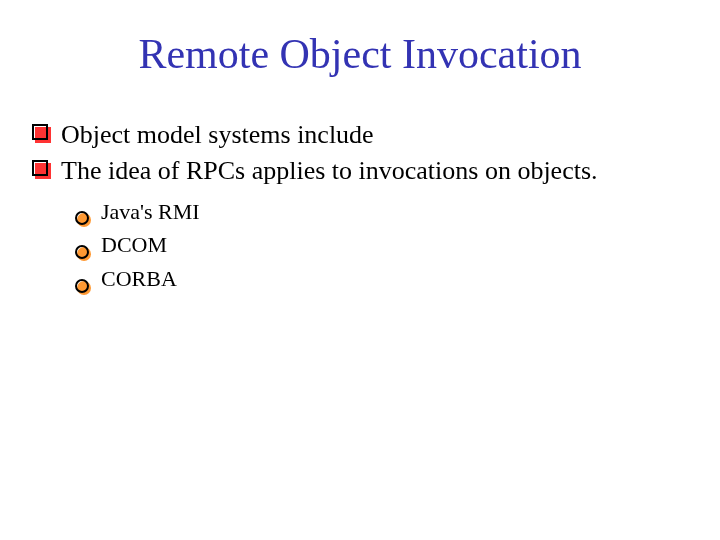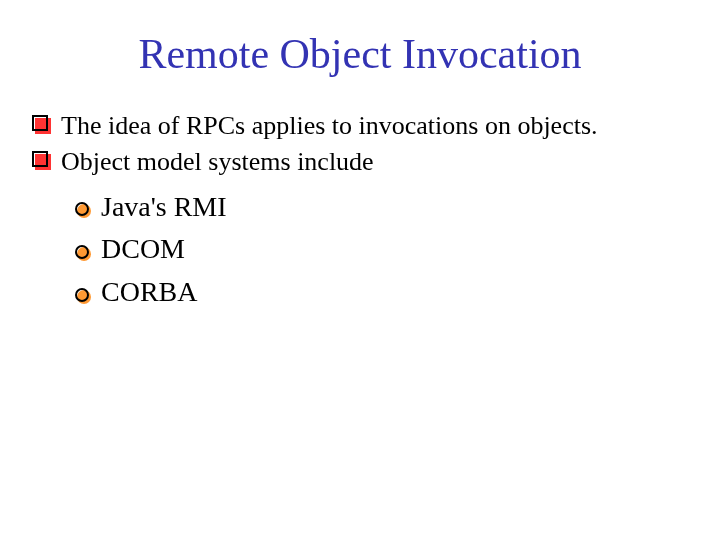--- a/index.html
+++ b/index.html
@@ -13,21 +13,21 @@
       position: relative;
     }
     .slide {
       padding: 20px 35px;
     }
     .title {
       color: #3333b3;
       font-size: 42px;
       text-align: center;
       margin-top: 10px;
-      margin-bottom: 31px;
+      margin-bottom: 40px;
       font-weight: normal;
     }
     .bullet-list {
       list-style: none;
       padding-left: 0;
     }
     .bullet-item {
       display: flex;
       align-items: flex-start;
       font-size: 26px;
@@ -60,22 +60,22 @@
       background: transparent;
     }
     .sub-list {
       list-style: none;
       padding-left: 0;
       margin-top: 8px;
       margin-left: 42px;
     }
     .sub-item {
       display: flex;
-      align-items: center;
-      font-size: 28px;
+      align-items: flex-end;
+      font-size: 22px;
       line-height: 1.45;
       margin-bottom: 2px;
     }
     .sub-marker {
       flex-shrink: 0;
       width: 14px;
       height: 14px;
       position: relative;
       margin-right: 10px;
       margin-top: 9px;
@@ -106,28 +106,28 @@
 
 <div class="slide">
   <h1 class="title">Remote Object Invocation</h1>
 
   <ul class="bullet-list">
     <li class="bullet-item">
       <span class="bullet-marker">
         <span class="bullet-square-fill"></span>
         <span class="bullet-square-outline"></span>
       </span>
-      <span class="text-content">The idea of RPCs applies to invocations on objects.</span>
+      <span class="text-content">Object model systems include</span>
     </li>
     <li class="bullet-item">
       <span class="bullet-marker">
         <span class="bullet-square-fill"></span>
         <span class="bullet-square-outline"></span>
       </span>
-      <span class="text-content">Object model systems include</span>
+      <span class="text-content">The idea of RPCs applies to invocations on objects.</span>
     </li>
   </ul>
 
   <ul class="sub-list">
     <li class="sub-item">
       <span class="sub-marker">
         <span class="sub-circle-fill"></span>
         <span class="sub-circle-outline"></span>
       </span>
       <span class="text-content">Java's RMI</span>

